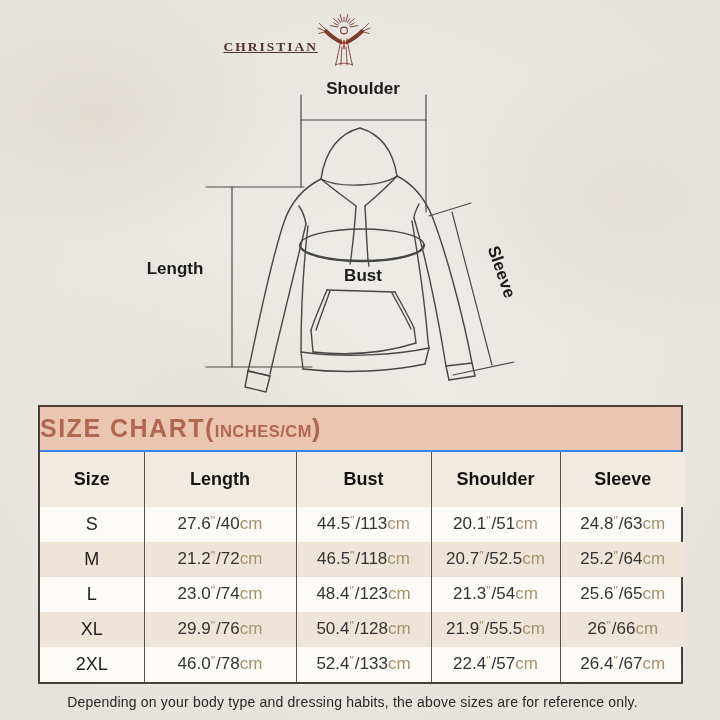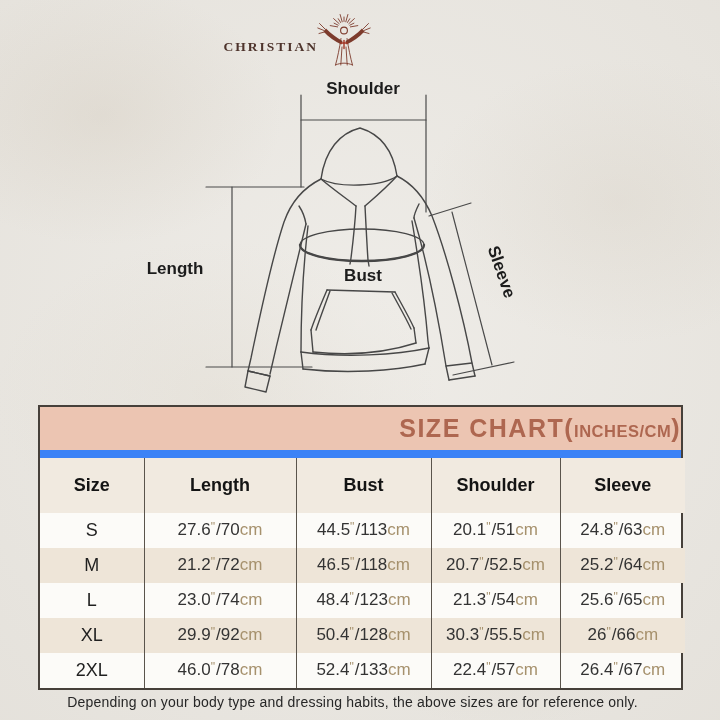--- a/index.html
+++ b/index.html
@@ -14,21 +14,21 @@
       radial-gradient(340px 240px at 30% 55%, rgba(214,206,190,0.22), transparent 65%),
       radial-gradient(260px 180px at 70% 85%, rgba(205,196,178,0.22), transparent 65%),
       radial-gradient(900px 900px at 50% 45%, rgba(255,255,255,0.25), rgba(128,116,96,0.10));
   }
 
   
   .brand-text {
     position:absolute;
     font-family:"Liberation Serif", serif;
     font-weight:700; font-size:13.5px; letter-spacing:2px;
-    color:#4e342c; white-space:nowrap;
+    color:#4e342c; white-space:nowrap;text-decoration:underline;
   }
   .brand-text.left  { right:402px; top:39px; }
   .brand-text.right { left:368px; top:39px; }
   .brand-figure { position:absolute; left:314px; top:12px; width:60px; height:56px; }
 
   
   .lineart { position:absolute; left:0; top:0; width:720px; height:720px; }
   .dlabel {
     position:absolute; font-weight:700; font-size:17px; color:#1c1c1c; white-space:nowrap;
   }
@@ -37,22 +37,22 @@
   .dlabel.bust     { left:363px; top:266px; transform:translateX(-50%); }
   .dlabel.sleeve   { left:501px; top:272px; transform:translate(-50%,-50%) rotate(71deg); }
 
   
   .chart {
     position:absolute; left:38px; top:405px; width:645px;
     border:2px solid #46403a; background:#fcfbf8;
     box-sizing:border-box;
   }
   .chart-title {
-    height:43px; line-height:43px; text-align:right;
-    background:#ecc5b2; border-bottom:8px solid #3b82f6;
+    height:43px; line-height:43px; text-align:left;
+    background:#ecc5b2; border-bottom:2px solid #3b82f6;
     color:#ae6750; font-weight:700; white-space:nowrap;
   }
   .t-big   { font-size:25px; letter-spacing:1.5px; }
   .t-small { font-size:16.5px; letter-spacing:0.5px; }
 
   table { width:100%; border-collapse:collapse; table-layout:fixed; }
   th, td { text-align:center; padding:0; border-left:1.5px solid #5a544c; }
   th:first-child, td:first-child { border-left:none; }
   thead th { height:55px; background:#f1eae0; font-size:18px; font-weight:700; color:#141414; }
   tbody td { height:35px; font-size:17px; color:#333333; white-space:nowrap; }
@@ -190,44 +190,44 @@
           <th>Size</th>
           <th>Length</th>
           <th>Bust</th>
           <th>Shoulder</th>
           <th>Sleeve</th>
         </tr>
       </thead>
       <tbody>
         <tr>
           <td class="size-cell">S</td>
-          <td><span class="num">27.6</span><span class="unit sup">"</span><span class="num">/</span><span class="num">70</span><span class="unit">cm</span></td>
+          <td><span class="num">27.6</span><span class="unit sup">"</span><span class="num">/</span><span class="num">40</span><span class="unit">cm</span></td>
           <td><span class="num">44.5</span><span class="unit sup">"</span><span class="num">/</span><span class="num">113</span><span class="unit">cm</span></td>
           <td><span class="num">20.1</span><span class="unit sup">"</span><span class="num">/</span><span class="num">51</span><span class="unit">cm</span></td>
           <td><span class="num">24.8</span><span class="unit sup">"</span><span class="num">/</span><span class="num">63</span><span class="unit">cm</span></td>
         </tr>
         <tr class="striped">
           <td class="size-cell">M</td>
           <td><span class="num">21.2</span><span class="unit sup">"</span><span class="num">/</span><span class="num">72</span><span class="unit">cm</span></td>
           <td><span class="num">46.5</span><span class="unit sup">"</span><span class="num">/</span><span class="num">118</span><span class="unit">cm</span></td>
           <td><span class="num">20.7</span><span class="unit sup">"</span><span class="num">/</span><span class="num">52.5</span><span class="unit">cm</span></td>
           <td><span class="num">25.2</span><span class="unit sup">"</span><span class="num">/</span><span class="num">64</span><span class="unit">cm</span></td>
         </tr>
         <tr>
           <td class="size-cell">L</td>
           <td><span class="num">23.0</span><span class="unit sup">"</span><span class="num">/</span><span class="num">74</span><span class="unit">cm</span></td>
           <td><span class="num">48.4</span><span class="unit sup">"</span><span class="num">/</span><span class="num">123</span><span class="unit">cm</span></td>
           <td><span class="num">21.3</span><span class="unit sup">"</span><span class="num">/</span><span class="num">54</span><span class="unit">cm</span></td>
           <td><span class="num">25.6</span><span class="unit sup">"</span><span class="num">/</span><span class="num">65</span><span class="unit">cm</span></td>
         </tr>
         <tr class="striped">
           <td class="size-cell">XL</td>
-          <td><span class="num">29.9</span><span class="unit sup">"</span><span class="num">/</span><span class="num">92</span><span class="unit">cm</span></td>
+          <td><span class="num">29.9</span><span class="unit sup">"</span><span class="num">/</span><span class="num">76</span><span class="unit">cm</span></td>
           <td><span class="num">50.4</span><span class="unit sup">"</span><span class="num">/</span><span class="num">128</span><span class="unit">cm</span></td>
-          <td><span class="num">30.3</span><span class="unit sup">"</span><span class="num">/</span><span class="num">55.5</span><span class="unit">cm</span></td>
+          <td><span class="num">21.9</span><span class="unit sup">"</span><span class="num">/</span><span class="num">55.5</span><span class="unit">cm</span></td>
           <td><span class="num">26</span><span class="unit sup">"</span><span class="num">/</span><span class="num">66</span><span class="unit">cm</span></td>
         </tr>
         <tr>
           <td class="size-cell">2XL</td>
           <td><span class="num">46.0</span><span class="unit sup">"</span><span class="num">/</span><span class="num">78</span><span class="unit">cm</span></td>
           <td><span class="num">52.4</span><span class="unit sup">"</span><span class="num">/</span><span class="num">133</span><span class="unit">cm</span></td>
           <td><span class="num">22.4</span><span class="unit sup">"</span><span class="num">/</span><span class="num">57</span><span class="unit">cm</span></td>
           <td><span class="num">26.4</span><span class="unit sup">"</span><span class="num">/</span><span class="num">67</span><span class="unit">cm</span></td>
         </tr>
       </tbody>

